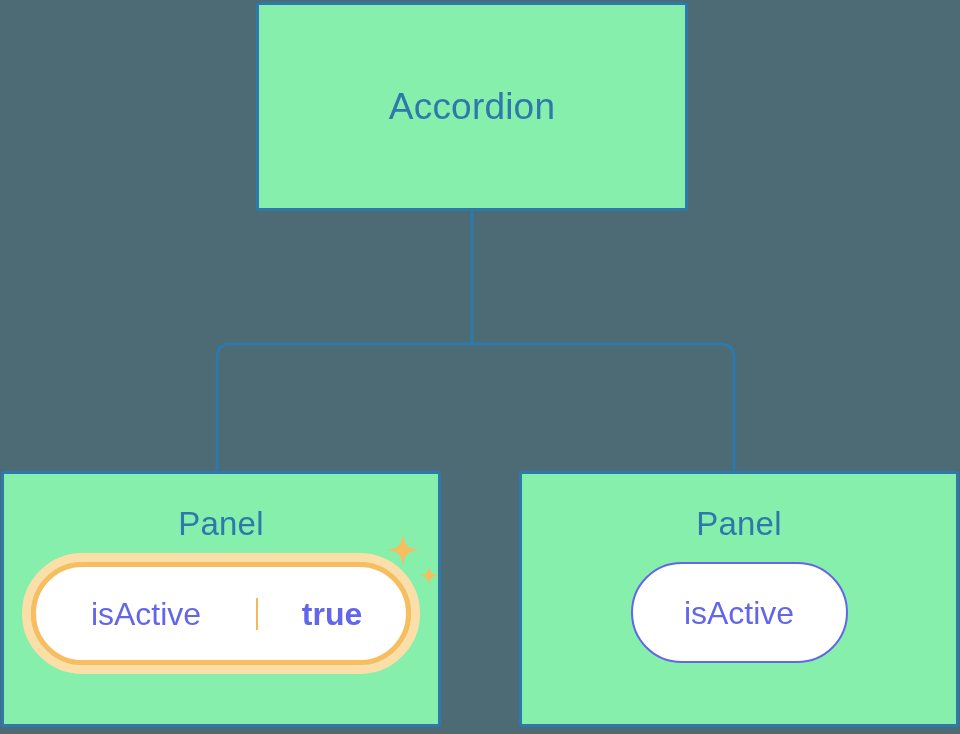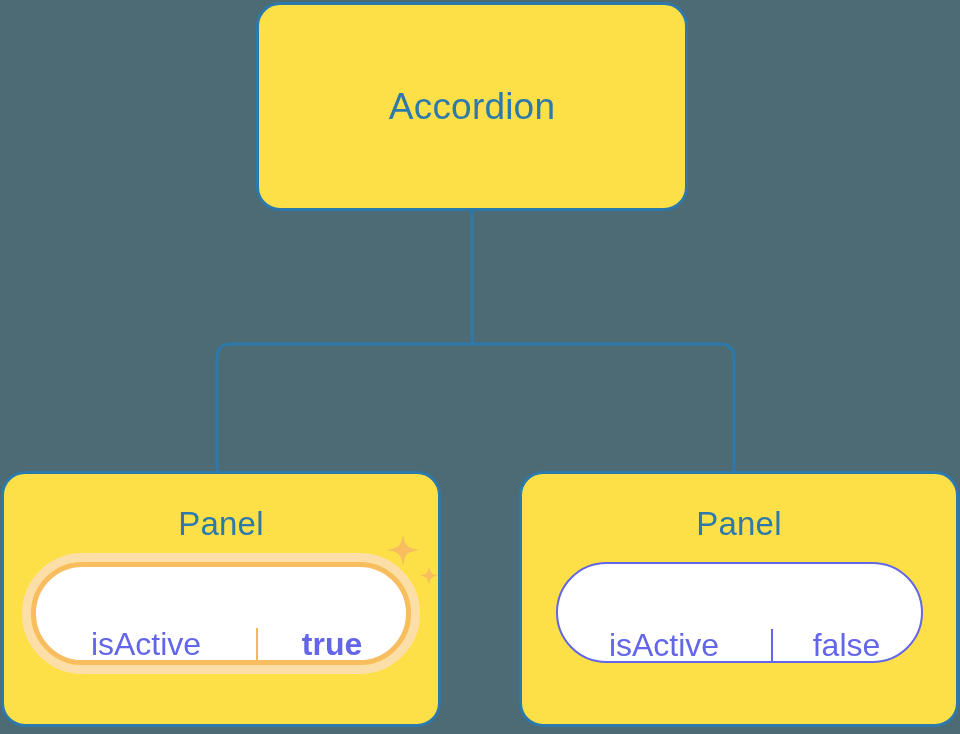--- a/index.html
+++ b/index.html
@@ -30,23 +30,23 @@
     left: 0;
     top: 0;
     width: 960px;
     height: 734px;
     z-index: 1;
   }
 
   
   .node-card {
     position: absolute;
-    background: #fde047;
+    background: #86efac;
     border: 3px solid #2d79ab;
-    border-radius: 24px;
+    border-radius: 3px;
     z-index: 2;
   }
 
   
   .root-card {
     left: 256px;
     top: 2px;
     width: 432px;
     height: 209px;
     display: flex;
@@ -86,21 +86,21 @@
   
   .pill-wrap {
     position: relative;
     margin-top: 22px;
     display: inline-block;
   }
 
   .pill {
     position: relative;
     display: flex;
-    align-items: flex-end;
+    align-items: center;
     background: #ffffff;
     border-radius: 999px;
     overflow: hidden;
     z-index: 2;
   }
 
   .pill-key, .pill-val {
     display: flex;
     align-items: center;
     justify-content: center;
@@ -201,18 +201,17 @@
       </svg>
     </div>
   </div>
 
   <div class="node-card panel-card right">
     <span class="panel-title">Panel</span>
 
     <div class="pill-wrap">
       <div class="pill plain">
         <span class="pill-key">isActive</span>
-        <span class="pill-val">false</span>
       </div>
     </div>
   </div>
 
 </div>
 
 </body></html>

